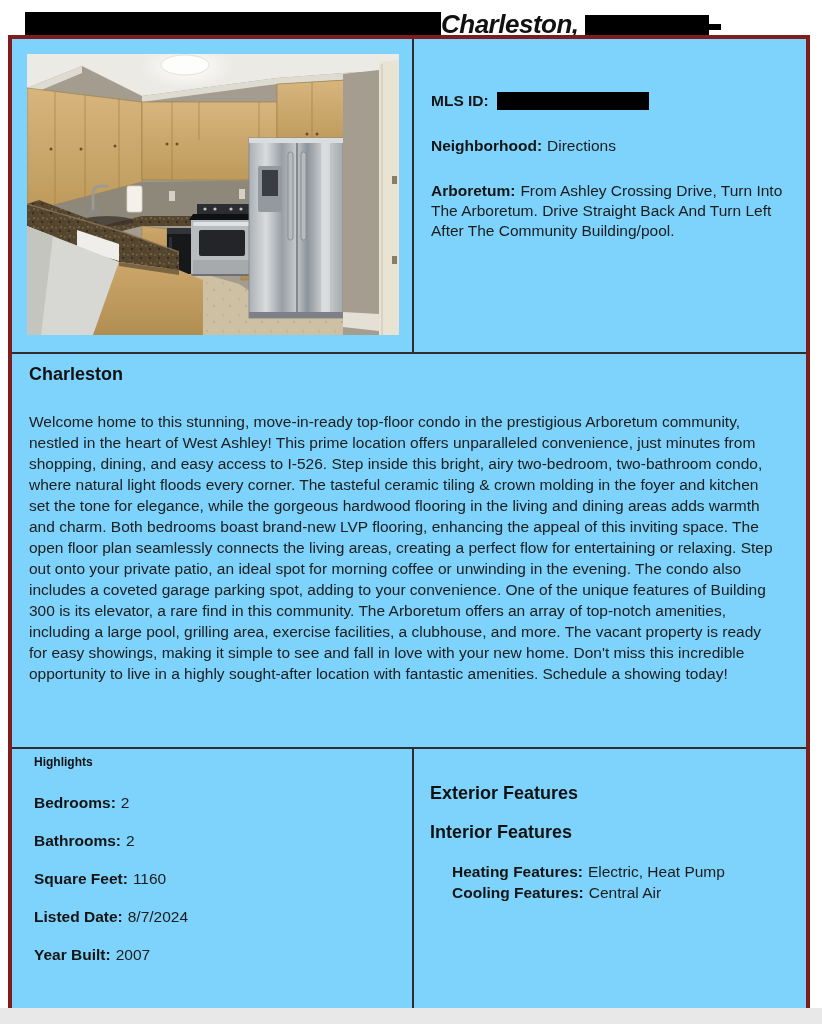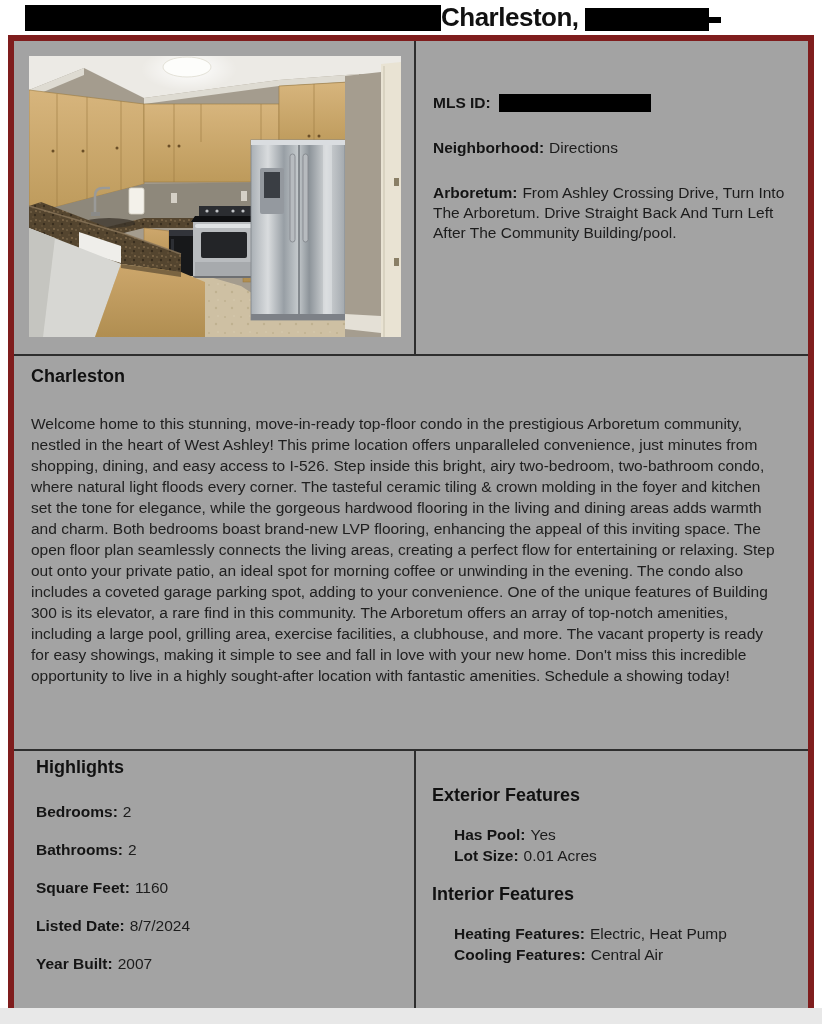--- a/index.html
+++ b/index.html
@@ -2,33 +2,33 @@
 <html><head>
 <meta charset="utf-8">
 <style>
   html,body{margin:0;padding:0;}
   body{
     width:822px;height:1024px;position:relative;background:#ffffff;
     font-family:"Liberation Sans","DejaVu Sans",sans-serif;
     color:#1c1c1c;overflow:hidden;
   }
   
-  .header{position:absolute;left:0;top:0;width:674px;height:34px;display:flex;align-items:center;}
+  .header{position:absolute;left:0;top:7px;width:674px;height:34px;display:flex;align-items:center;font-style:italic;}
   .redact{background:#000;}
   .bar1{position:absolute;left:25px;top:5px;width:416px;height:26px;}
   .header-title{
     position:absolute;left:441px;top:2px;font-size:26px;font-weight:bold;color:#111;
     letter-spacing:-0.5px;white-space:nowrap;
   }
   .bar2{position:absolute;left:585px;top:8px;width:124px;height:23px;}
   .dash{position:absolute;left:707px;top:17px;width:14px;height:6px;}
   
   .doc{
     position:absolute;left:8px;top:35px;width:794px;height:971px;
-    border:6px solid #7f1d1d;background:#a3a3a3;
+    border:4px solid #7f1d1d;background:#7dd3fc;
   }
   .vdiv,.hdiv{position:absolute;background:#2e2e2e;}
   .vdiv-top{left:400px;top:0;width:2px;height:313px;}
   .hdiv-1{left:0;top:313px;width:794px;height:2px;}
   .hdiv-2{left:0;top:708px;width:794px;height:2px;}
   .vdiv-bottom{left:400px;top:710px;width:2px;height:261px;}
   
   .photo{position:absolute;left:15px;top:15px;width:372px;height:281px;background:#b9b2a4;}
   .photo svg{display:block;}
   
@@ -37,21 +37,21 @@
   .lbl{font-weight:bold;color:#141414;}
   .val{margin-left:5px;}
   .redact-inline{display:inline-block;width:152px;height:18px;background:#000;margin-left:8px;vertical-align:-4px;}
   .para{line-height:20px;margin-bottom:0;}
   
   .desc{position:absolute;left:17px;top:325px;width:760px;}
   .desc h2{margin:0 0 26px 0;font-size:18px;color:#111;}
   .desc p{margin:0;font-size:15.5px;line-height:21px;width:752px;color:#202020;}
   
   .highlights{position:absolute;left:22px;top:716px;width:360px;}
-  .highlights h2{margin:0 0 24px 0;font-size:18px;color:#111;}
+  .highlights h2{margin:0 0 24px 0;font-size:12px;color:#111;}
   .hl-row{font-size:15.5px;line-height:20px;margin-bottom:18px;}
   
   .features{position:absolute;left:418px;top:728px;width:360px;}
   .features h2{margin:16px 0 18px 0;font-size:18px;color:#111;}
   .features .grp{margin:0 0 18px 22px;font-size:15.5px;line-height:21px;}
   
   .footer-strip{position:absolute;left:0;top:1008px;width:822px;height:16px;background:#e8e8e8;}
 </style>
 </head>
 <body>
@@ -252,28 +252,20 @@
     <div class="hl-row">
       <span class="lbl">Listed Date:</span><span class="val">8/7/2024</span>
     </div>
     <div class="hl-row">
       <span class="lbl">Year Built:</span><span class="val">2007</span>
     </div>
   </div>
 
   <div class="features">
     <h2>Exterior Features</h2>
-    <div class="grp">
-      <div>
-        <span class="lbl">Has Pool:</span><span class="val">Yes</span>
-      </div>
-      <div>
-        <span class="lbl">Lot Size:</span><span class="val">0.01 Acres</span>
-      </div>
-    </div>
     <h2>Interior Features</h2>
     <div class="grp">
       <div>
         <span class="lbl">Heating Features:</span><span class="val">Electric, Heat Pump</span>
       </div>
       <div>
         <span class="lbl">Cooling Features:</span><span class="val">Central Air</span>
       </div>
     </div>
   </div>

